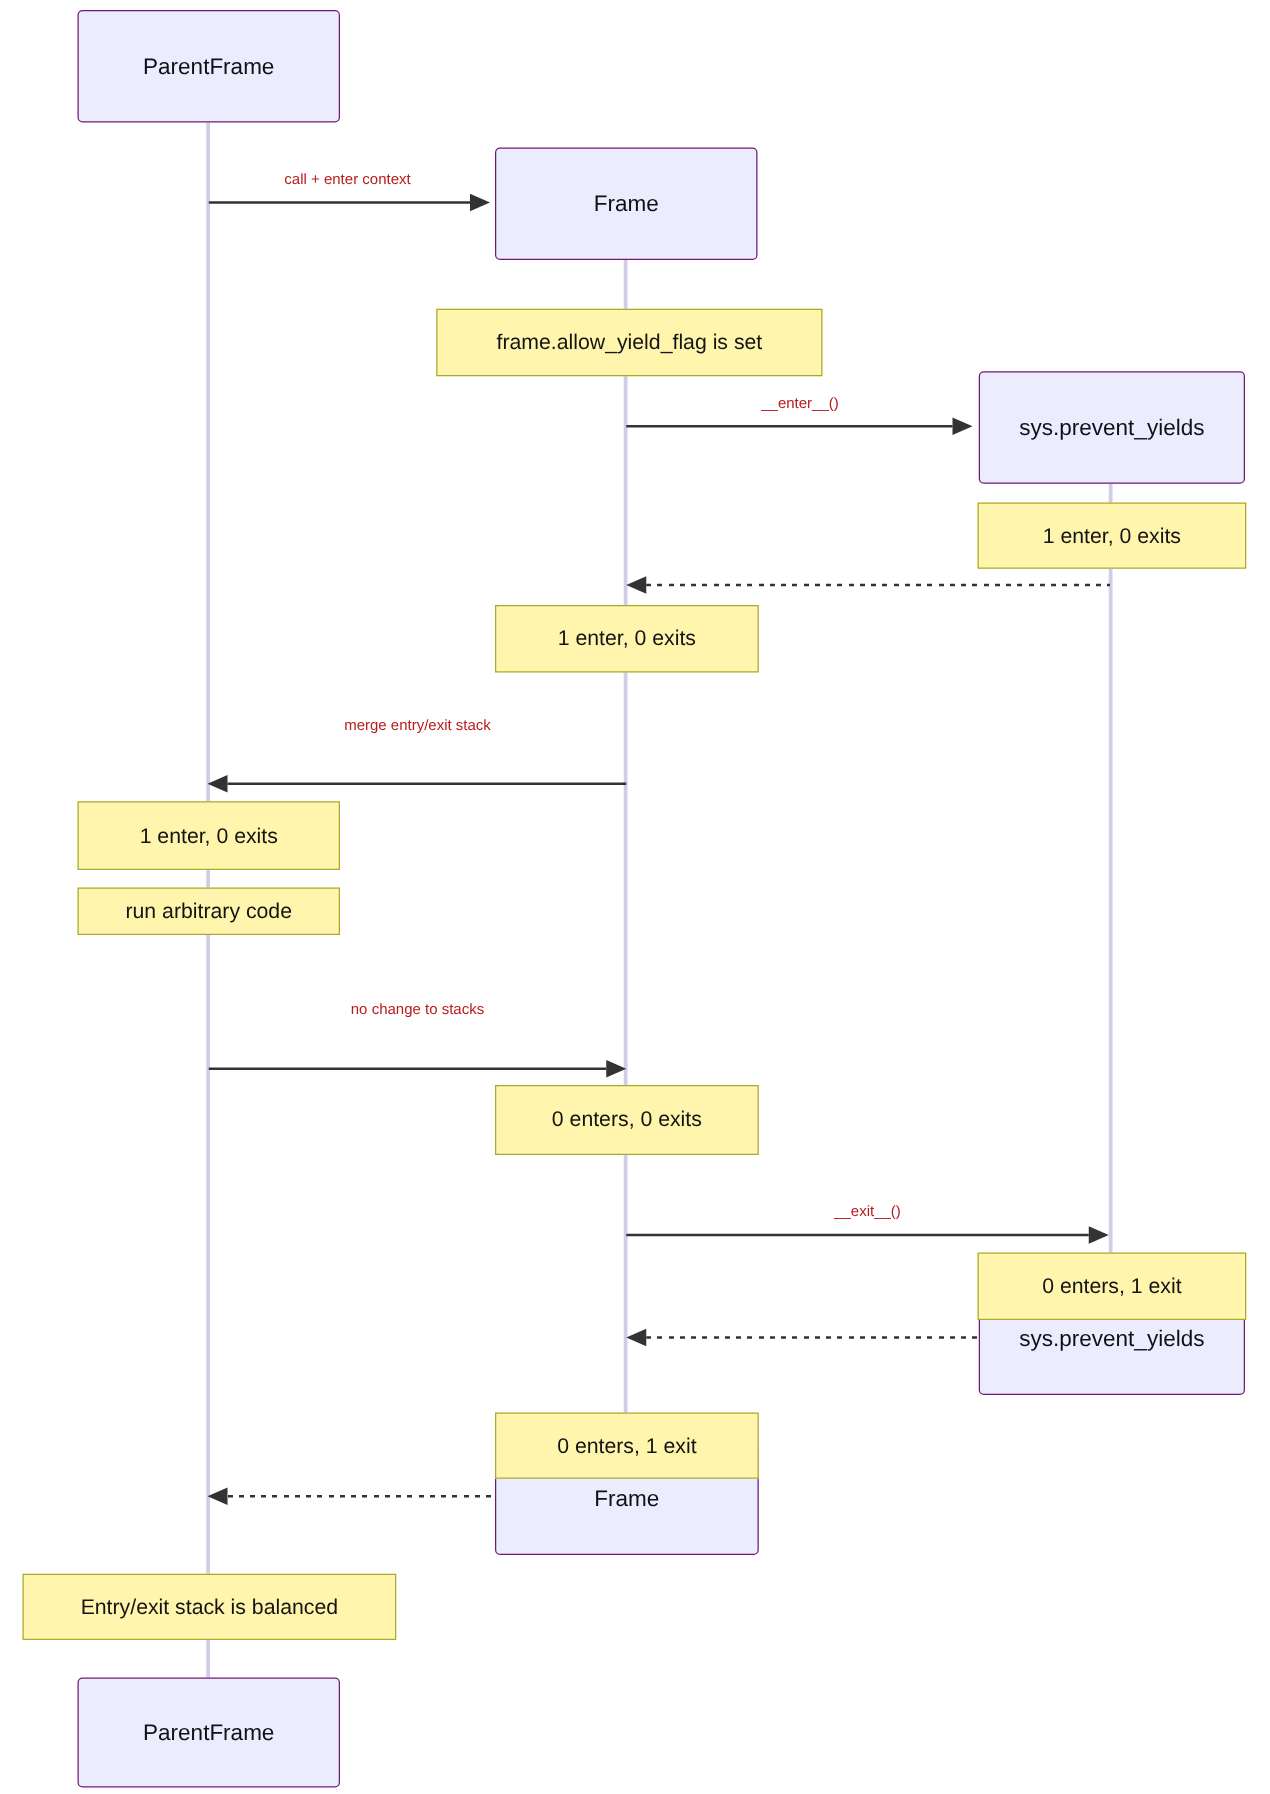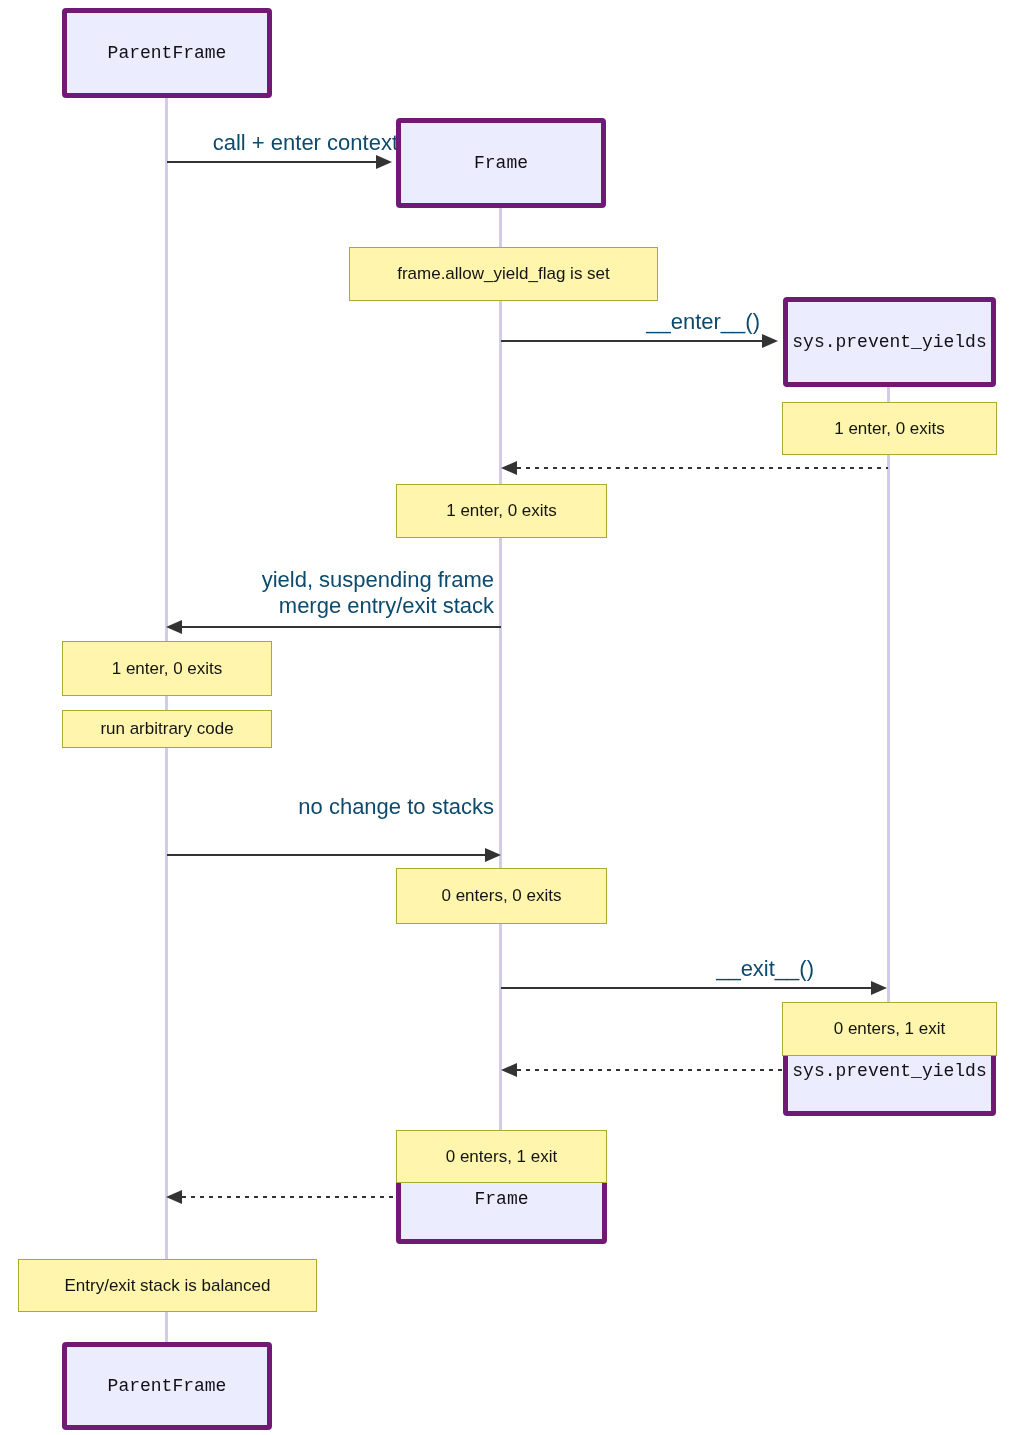--- a/index.html
+++ b/index.html
@@ -16,29 +16,28 @@
   .lifeline {
     position: absolute;
     width: 3px;
     background: #d2cce8;
   }
 
   
   .actor {
     position: absolute;
     background: #ECECFF;
-    border: 5px solid #701a75;
+    border: 1px solid #701a75;
     border-radius: 4px;
     display: flex;
     align-items: center;
     justify-content: center;
     font-size: 18px;
     color: #101016;
     box-sizing: border-box;
-    font-family: Liberation Mono, monospace;
   }
 
   
   .mline {
     position: absolute;
     height: 2px;
     background: #333333;
   }
   .mline.dashed {
     background: repeating-linear-gradient(90deg, #333333 0 4px, transparent 4px 9px);
@@ -53,24 +52,24 @@
   }
   .ah.left {
     border-top: 7px solid transparent;
     border-bottom: 7px solid transparent;
     border-right: 16px solid #333333;
   }
 
   
   .mlabel {
     position: absolute;
-    font-size: 22px;
+    font-size: 12px;
     line-height: 26px;
-    color: #0c4a6e;
-    text-align: right;
+    color: #b91c1c;
+    text-align: center;
   }
 
   
   .note {
     position: absolute;
     background: #FFF5AD;
     border: 1px solid #AAAA33;
     display: flex;
     align-items: center;
     justify-content: center;
@@ -144,21 +143,20 @@
   <div class="ah right" id="head-call"></div>
 
   <div class="mlabel" id="label-enter">__enter__()</div>
   <div class="mline" id="line-enter"></div>
   <div class="ah right" id="head-enter"></div>
 
   <div class="mline dashed" id="line-return1"></div>
   <div class="ah left" id="head-return1"></div>
 
   <div class="mlabel" id="label-yield">
-    <div>yield, suspending frame</div>
     <div>merge entry/exit stack</div>
   </div>
   <div class="mline" id="line-yield"></div>
   <div class="ah left" id="head-yield"></div>
 
   <div class="mlabel" id="label-resume">
     <div>no change to stacks</div>
   </div>
   <div class="mline" id="line-resume"></div>
   <div class="ah right" id="head-resume"></div>

